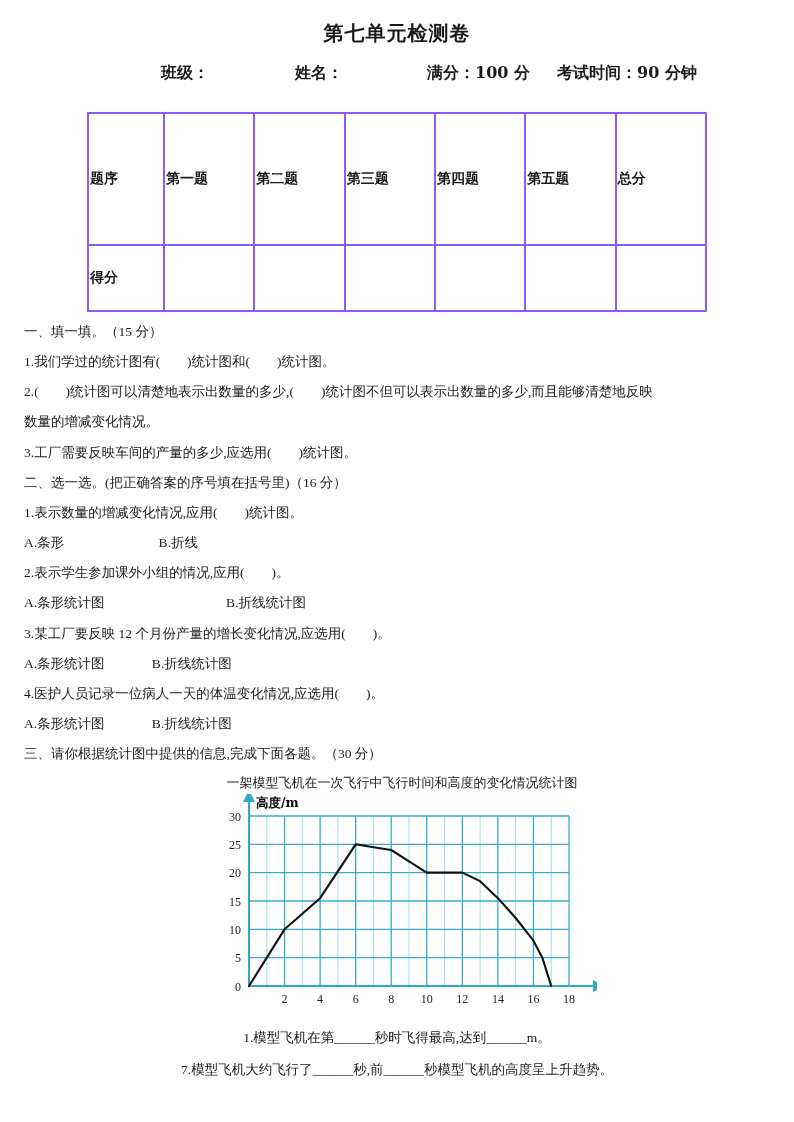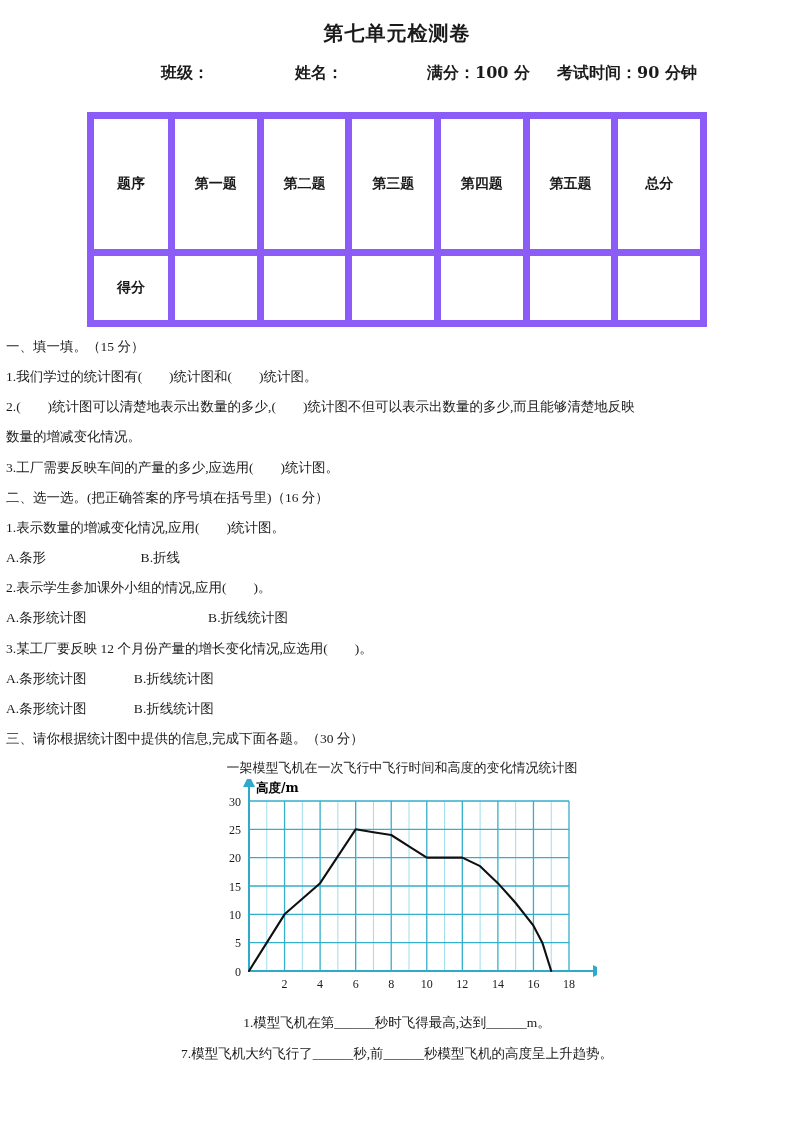--- a/index.html
+++ b/index.html
@@ -53,41 +53,40 @@
   .info-item.full-item  { margin-right: 27px; }
 
   
   .score-table {
     margin: 28px auto 0 auto;
     border-collapse: collapse;
     width: 620px;
     table-layout: fixed;
   }
   .score-table td {
-    border: 7px solid #8b5cf6;
-    text-align: center;
+    border: 2px solid #8b5cf6;
     vertical-align: middle;
     font-size: 14px;
   }
   .score-table tr.head-row td { height: 128px; }
   .score-table tr.score-row td { height: 62px; }
   .lbl-bold {
     font-weight: 700;
     font-size: 15px;
     font-family: "DejaVu Sans", "Liberation Sans", sans-serif;
   }
   .lbl-hand {
     font-weight: 700;
     font-size: 14px;
     font-family: "DejaVu Serif", "Liberation Serif", serif;
   }
 
   
   .content {
-    margin: 10px 22px 0 6px;
+    margin: 10px 22px 0 24px;
   }
   .q-line {
     font-size: 13.5px;
     line-height: 1.42;
     margin: 0 0 11px 0;
     text-align: left;
     white-space: pre-wrap;
   }
   .q-line.section-head { margin-bottom: 11px; }
   .q-line.wrapline { margin-bottom: 11px; }
@@ -164,20 +163,21 @@
     <div class="q-line">数量的增减变化情况。</div>
     <div class="q-line">3.工厂需要反映车间的产量的多少,应选用(        )统计图。</div>
 
     <div class="q-line section-head">二、选一选。(把正确答案的序号填在括号里)（16 分）</div>
     <div class="q-line">1.表示数量的增减变化情况,应用(        )统计图。</div>
     <div class="q-line opts">A.条形                            B.折线</div>
     <div class="q-line">2.表示学生参加课外小组的情况,应用(        )。</div>
     <div class="q-line opts">A.条形统计图                                    B.折线统计图</div>
     <div class="q-line">3.某工厂要反映 12 个月份产量的增长变化情况,应选用(        )。</div>
     <div class="q-line opts">A.条形统计图              B.折线统计图</div>
+    <div class="q-line">4.医护人员记录一位病人一天的体温变化情况,应选用(        )。</div>
     <div class="q-line opts">A.条形统计图              B.折线统计图</div>
 
     <div class="q-line section-head">三、请你根据统计图中提供的信息,完成下面各题。（30 分）</div>
   </div>
 
   <div class="chart-block">
     <div class="chart-title">一架模型飞机在一次飞行中飞行时间和高度的变化情况统计图</div>
     <div class="chart-holder">
       <svg class="chart-svg" id="line-chart" width="400" height="225" viewBox="0 0 400 225">
           <defs>

